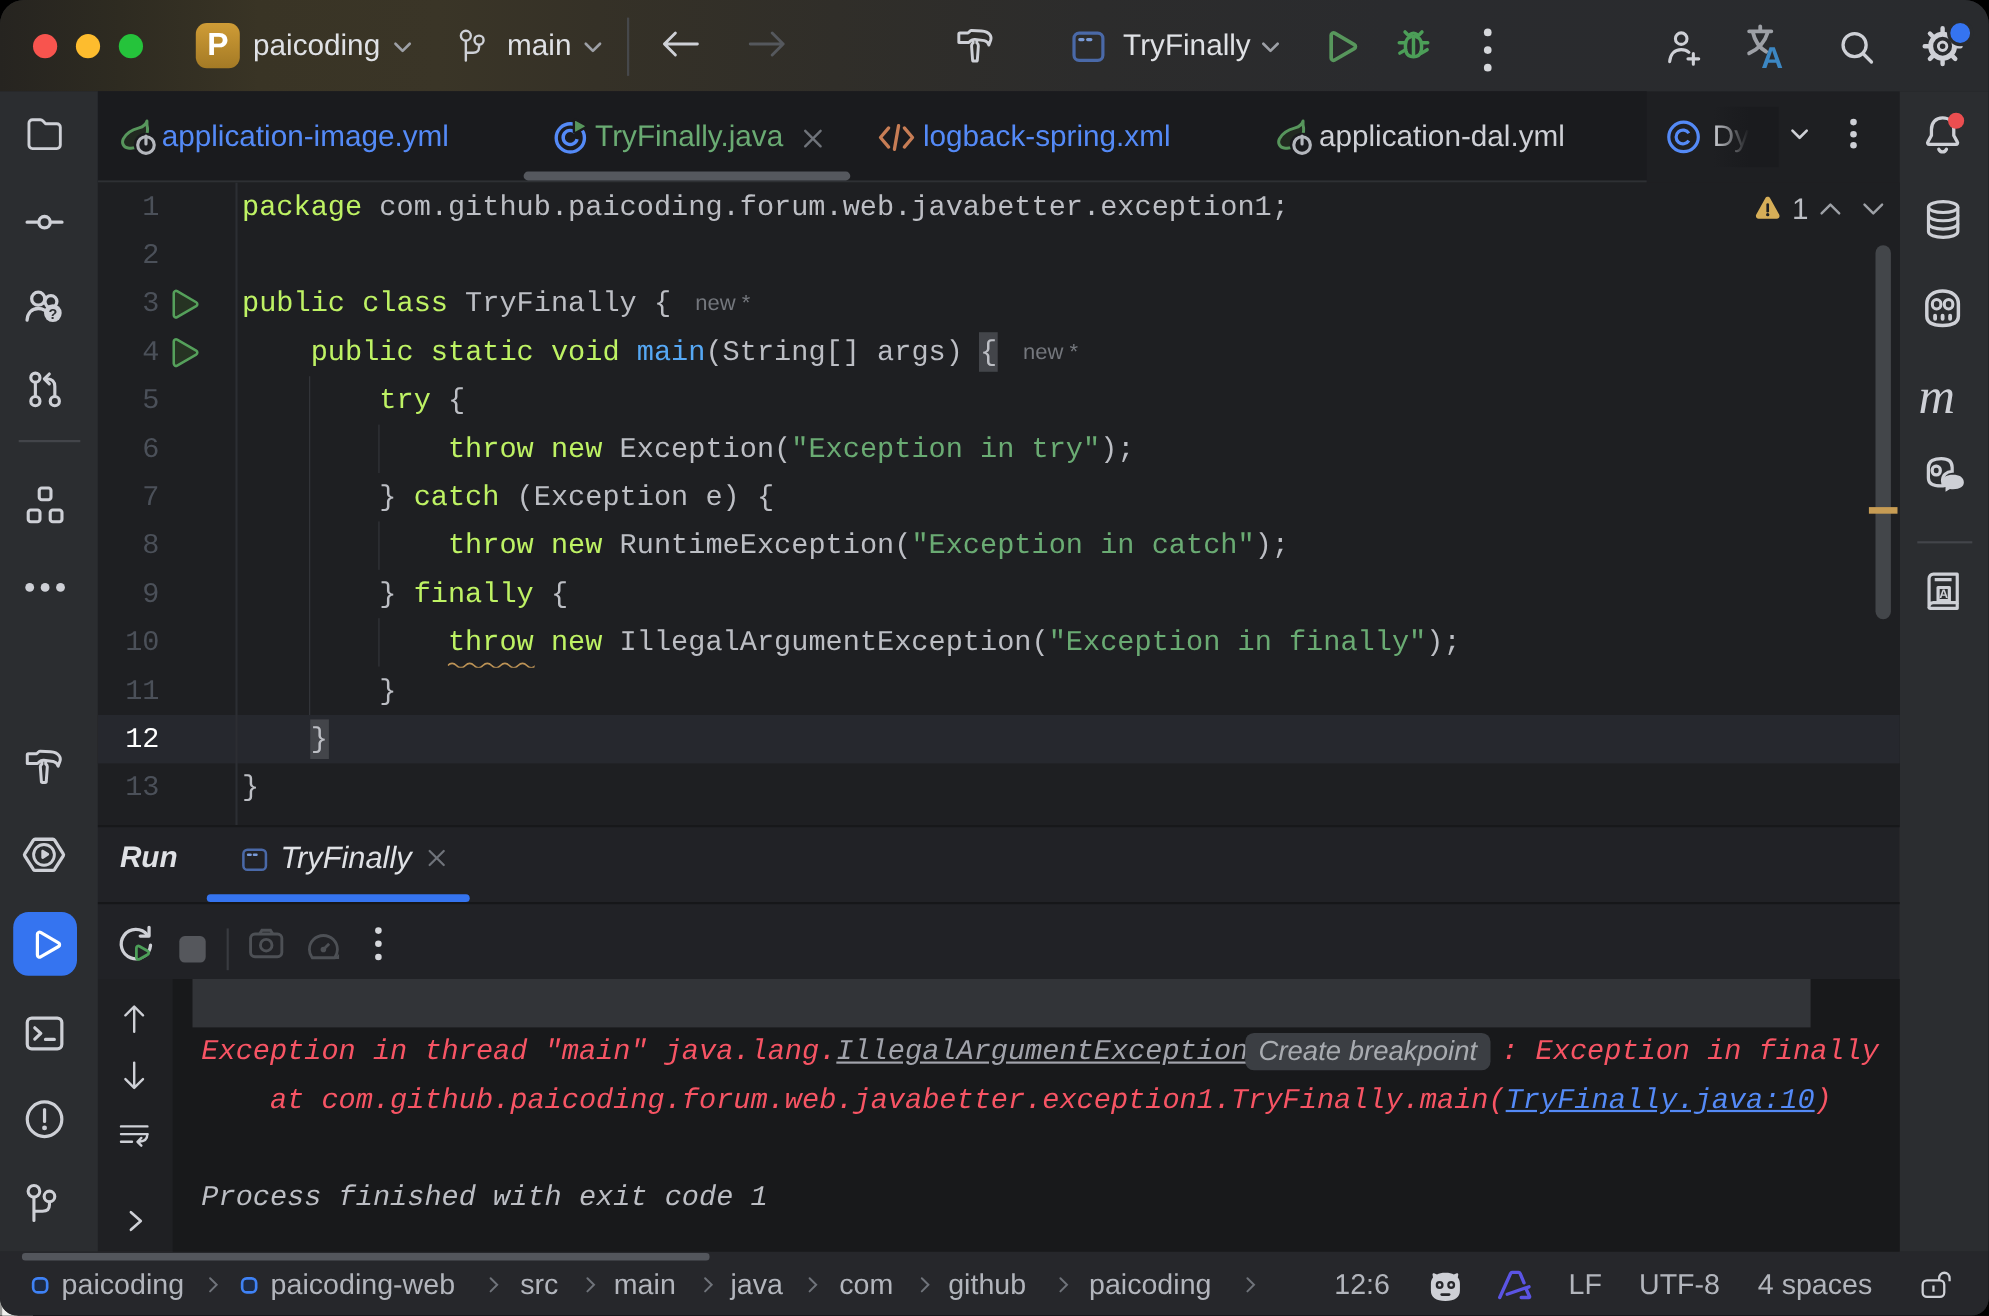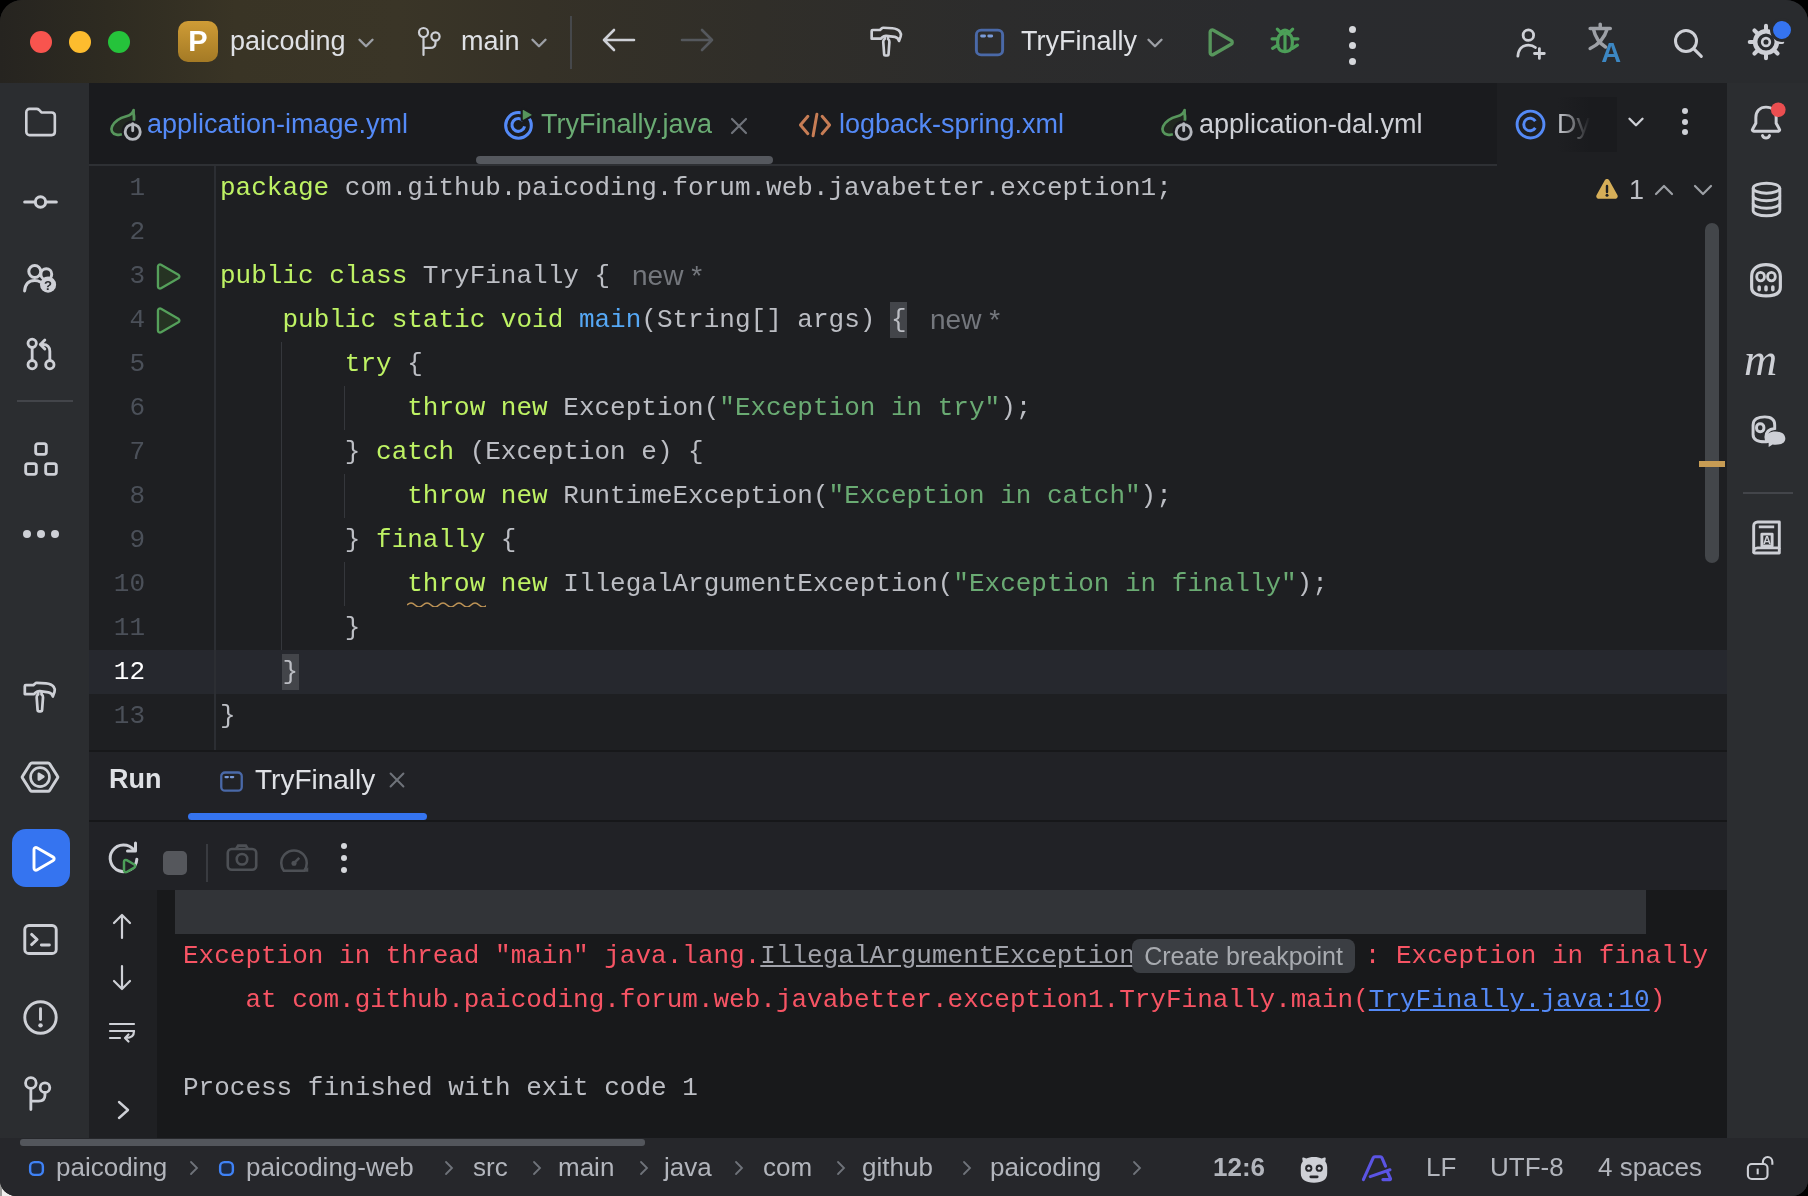--- a/index.html
+++ b/index.html
@@ -26,24 +26,24 @@
   
   #tabrow { position:absolute; top:83px; left:89px; width:1408px; height:83px; background:#1a1b1e; border-bottom:2px solid #2e3034; }
 
   
   #editor { position:absolute; top:166px; left:89px; width:1638px; height:584px; background:#1e1f22; }
   .cl { position:absolute; left:0; width:1638px; height:44px; line-height:44px; white-space:pre;
         font-family:"Liberation Mono", monospace; font-size:26px; color:#bcbec4; }
   .ln { position:absolute; width:56px; text-align:right; font-family:"Liberation Mono", monospace;
         font-size:26px; line-height:44px; color:#4b5059; }
   .kw { color:#bef264; } .str { color:#6aab73; } .fn { color:#56a8f5; }
-  .hint { font-family:"Liberation Sans", sans-serif; font-size:28px; color:#74777d; }
-
-  
-  #runpanel { position:absolute; top:750px; left:89px; width:1638px; height:388px; background:#404040; }
+  .hint { font-family:"Liberation Sans", sans-serif; font-size:20px; color:#74777d; }
+
+  
+  #runpanel { position:absolute; top:750px; left:89px; width:1638px; height:388px; background:#404040;font-style:italic; }
   .con { position:absolute; white-space:pre; font-family:"Liberation Mono", monospace; font-size:26px; line-height:44px; height:44px; }
 
   
   #statusbar { position:absolute; top:1138px; left:0; width:1808px; height:58px; background:#26272b;
                font-size:26px; color:#b2b5bc; }
   .sb { position:absolute; top:12px; line-height:34px; }
 </style>
 </head>
 <body>
 <div class="abs" style="left:0;top:1174px;width:30px;height:22px;background:#9a9a98;"></div>
@@ -446,21 +446,21 @@
         <path d="M8 4l8 8-8 8" fill="none" stroke="#6f737a" stroke-width="2.4" stroke-linecap="round"></path>
       </svg>
     <div class="sb" style="left:862px;">github</div>
     <svg class="abs" style="left:958px;top:21px;" width="18" height="18" viewBox="0 0 24 24">
         <path d="M8 4l8 8-8 8" fill="none" stroke="#6f737a" stroke-width="2.4" stroke-linecap="round"></path>
       </svg>
     <div class="sb" style="left:990px;">paicoding</div>
     <svg class="abs" style="left:1128px;top:21px;" width="18" height="18" viewBox="0 0 24 24">
         <path d="M8 4l8 8-8 8" fill="none" stroke="#6f737a" stroke-width="2.4" stroke-linecap="round"></path>
       </svg>
-    <div class="sb" style="left:1213px;font-weight:bold;">12:6</div>
+    <div class="sb" style="left:1213px;">12:6</div>
     <svg class="abs" style="left:1296px;top:14px;" width="36" height="35" viewBox="0 0 24 23">
         <path d="M12 3.2c2.3 0 3.9.4 5.1 1l1.8-.7c.5-.2 1 .2.9.8l-.3 1.8c.8 1 1.3 2.3 1.3 3.9v4c0 4.1-3 6.3-8.8 6.3s-8.8-2.2-8.8-6.3v-4c0-1.6.5-2.9 1.3-3.9l-.3-1.8c-.1-.6.4-1 .9-.8l1.8.7c1.2-.6 2.8-1 5.1-1z" fill="#ced0d6"></path>
         <circle cx="8.5" cy="10.6" r="2.4" fill="#26272b"></circle>
         <circle cx="15.5" cy="10.6" r="2.4" fill="#26272b"></circle>
         <circle cx="8.5" cy="10.6" r="1" fill="#ced0d6"></circle>
         <circle cx="15.5" cy="10.6" r="1" fill="#ced0d6"></circle>
         <path d="M9.8 16.4h4.4" stroke="#26272b" stroke-width="1.7" stroke-linecap="round"></path>
       </svg>
     <svg class="abs" style="left:1360px;top:14px;" width="34" height="32" viewBox="0 0 34 32">
         <g stroke="#5b54e4" stroke-width="3.1" fill="none" stroke-linejoin="round" stroke-linecap="round">

